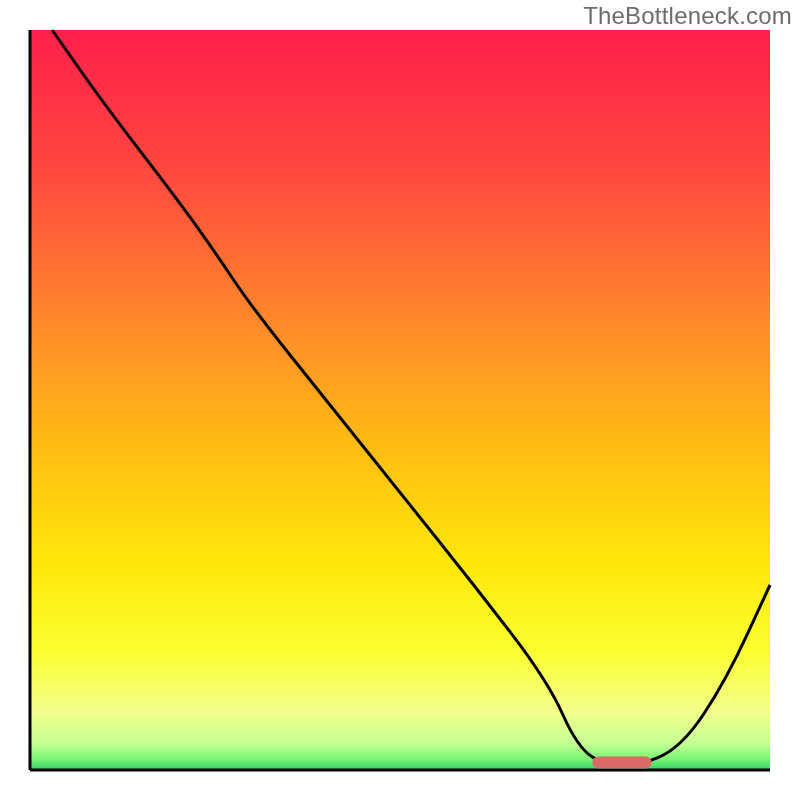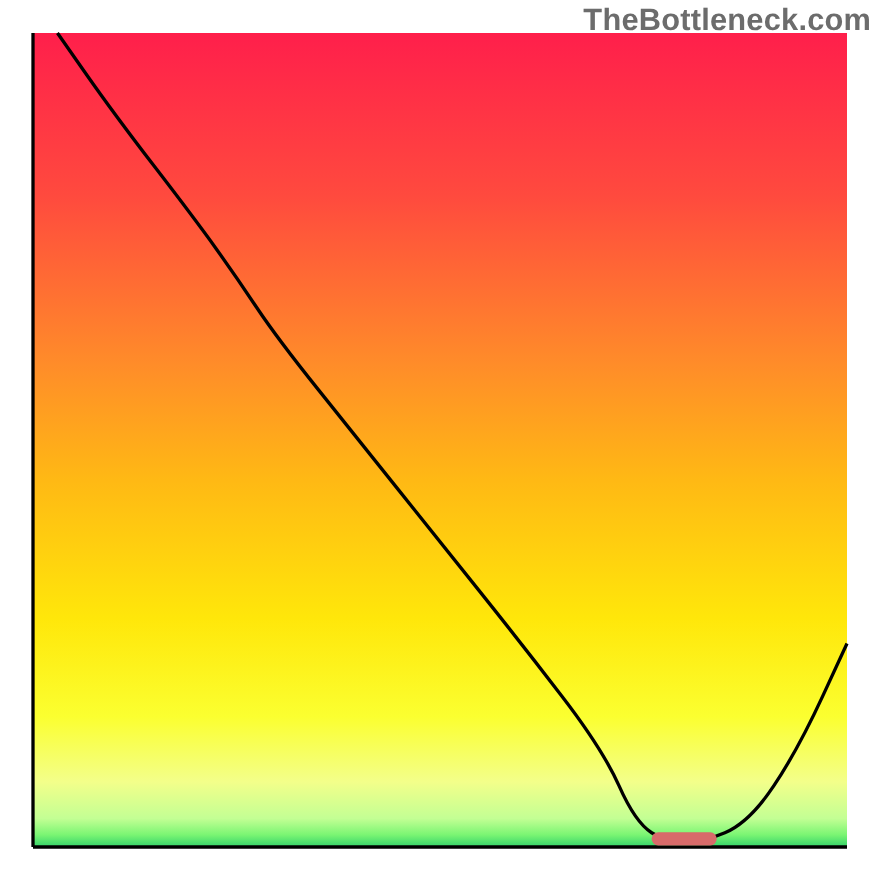--- a/index.html
+++ b/index.html
@@ -13,22 +13,22 @@
   }
   .wrap {
     position: relative;
     width: 800px;
     height: 800px;
   }
   .watermark {
     position: absolute;
     top: 2px;
     right: 8px;
-    font-size: 28px;
-    font-weight: 700;
+    font-size: 24px;
+    font-weight: 400;
     color: #6c6c6c;
     letter-spacing: 0.2px;
     user-select: none;
   }
   svg {
     display: block;
   }
 </style>
 </head>
 <body>

